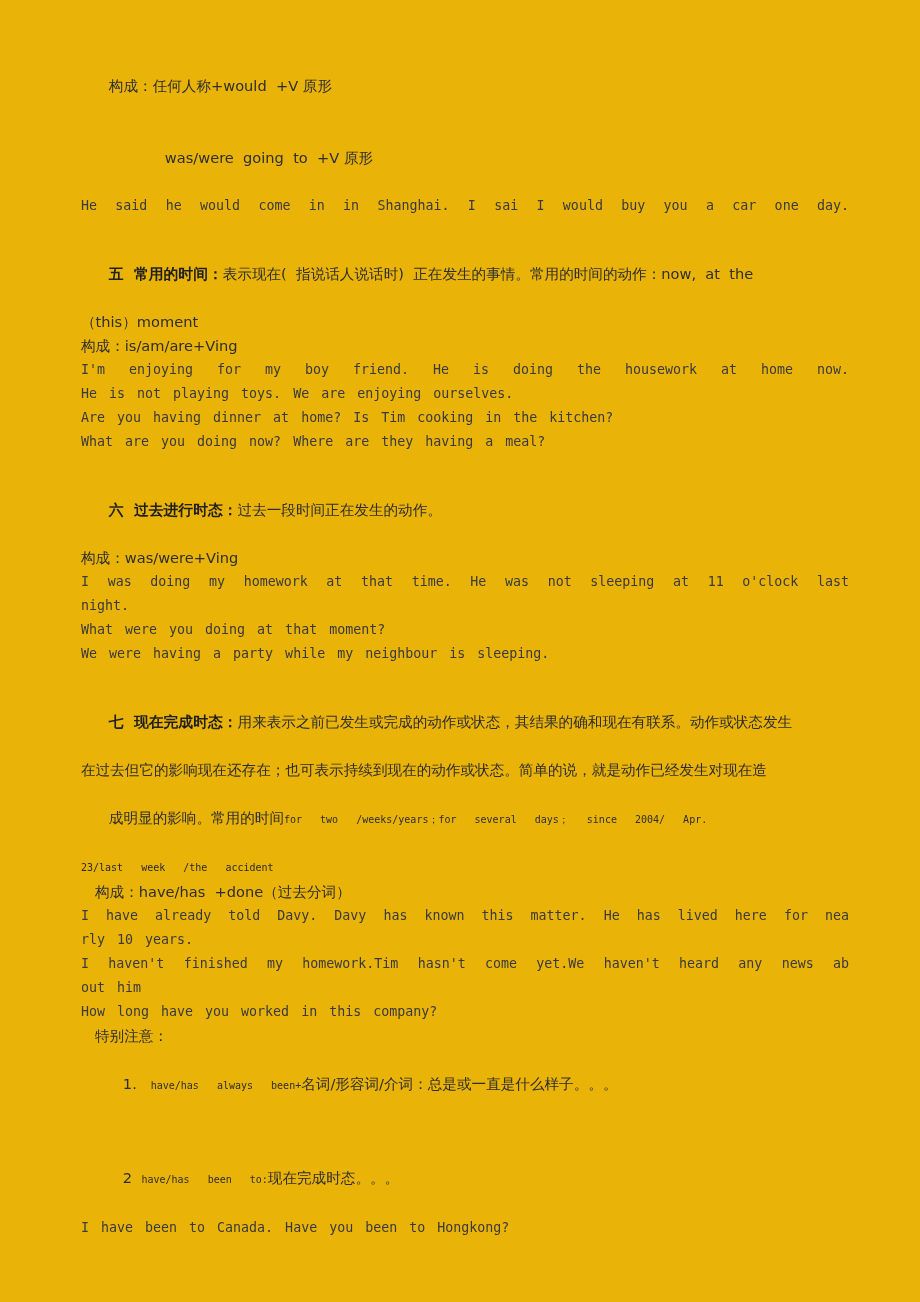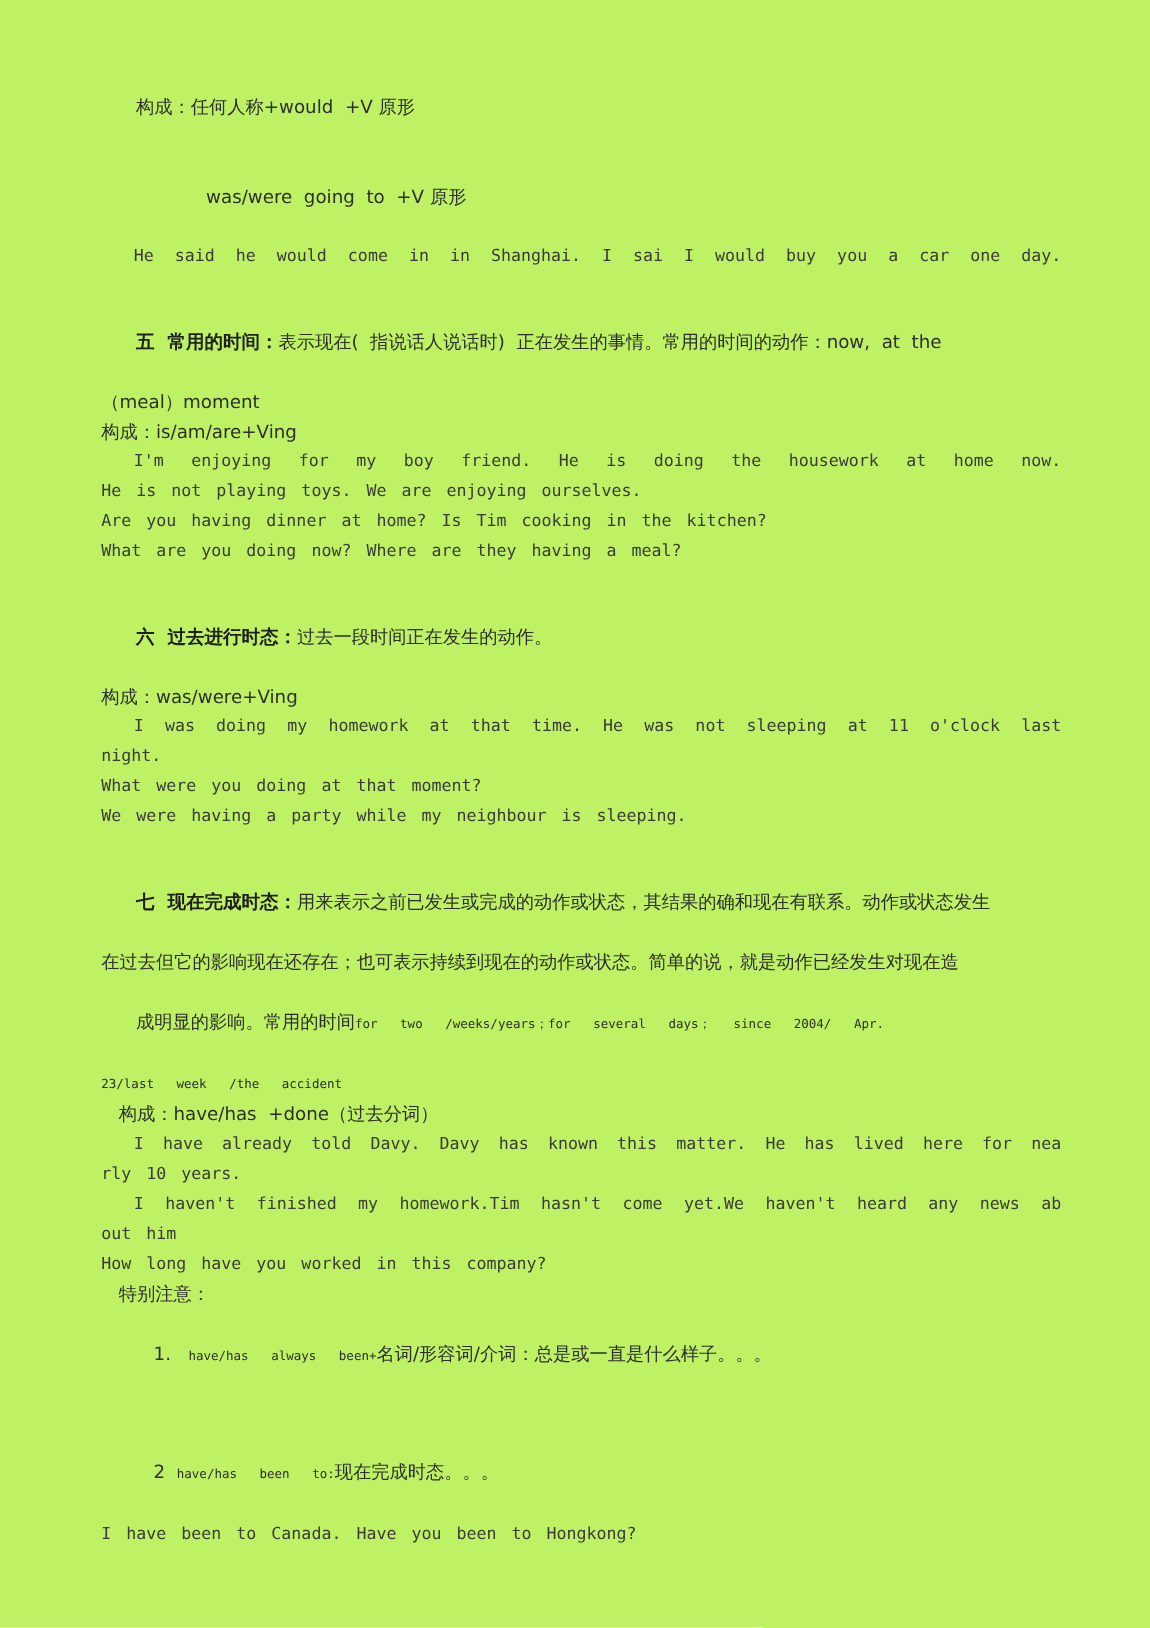--- a/index.html
+++ b/index.html
@@ -10,21 +10,21 @@
   body {
     width: 920px;
     height: 1302px;
     font-family: "Liberation Serif", "DejaVu Serif", serif;
     color: #2b2b2b;
   }
   #page {
     position: relative;
     width: 920px;
     height: 1302px;
-    background: #bef264;
+    background: #eab308;
     overflow: hidden;
   }
   #content {
     position: absolute;
     left: 81px;
     top: 50px;
     width: 768px;
   }
 
   
@@ -41,21 +41,20 @@
     color: #3a3a3a;
     letter-spacing: 0px;
     word-spacing: 4px;
     text-align: justify;
     text-justify: inter-word;
     line-height: 24px;
   }
   .en.stretch {
     
     text-align-last: justify;
-    margin-left: 26px;
   }
   
   .cn {
     font-family: "DejaVu Sans", "Liberation Sans", sans-serif;
     font-size: 14.6px;
     color: #2e2e2e;
     line-height: 24px;
     text-align: justify;
   }
   
@@ -92,21 +91,21 @@
     <div class="line mix indent2">
       <span>was/were  going  to  +V 原形</span>
     </div>
     <div class="line en stretch">He said he would come in in Shanghai. I sai I would buy you a car one day.</div>
 
     <div class="gap"></div>
 
     <div class="line cn">
       <span class="hdr-bold">五</span><span class="hdr-bold">&nbsp;&nbsp;</span><span class="hdr-bold">常用的时间：</span><span>表示现在(  指说话人说话时)  正在发生的事情。常用的时间的动作：now,  at  the</span>
     </div>
-    <div class="line cn">（meal）moment</div>
+    <div class="line cn">（this）moment</div>
     <div class="line mix">构成：is/am/are+Ving</div>
     <div class="line en stretch">I'm enjoying for my boy friend. He is doing the housework at home now.</div>
     <div class="line en">He is not playing toys. We are enjoying ourselves.</div>
     <div class="line en">Are you having dinner at home? Is Tim cooking in the kitchen?</div>
     <div class="line en">What are you doing now? Where are they having a meal?</div>
 
     <div class="gap"></div>
 
     <div class="line cn">
       <span class="hdr-bold">六</span><span class="hdr-bold">&nbsp;&nbsp;</span><span class="hdr-bold">过去进行时态：</span><span>过去一段时间正在发生的动作。</span>

